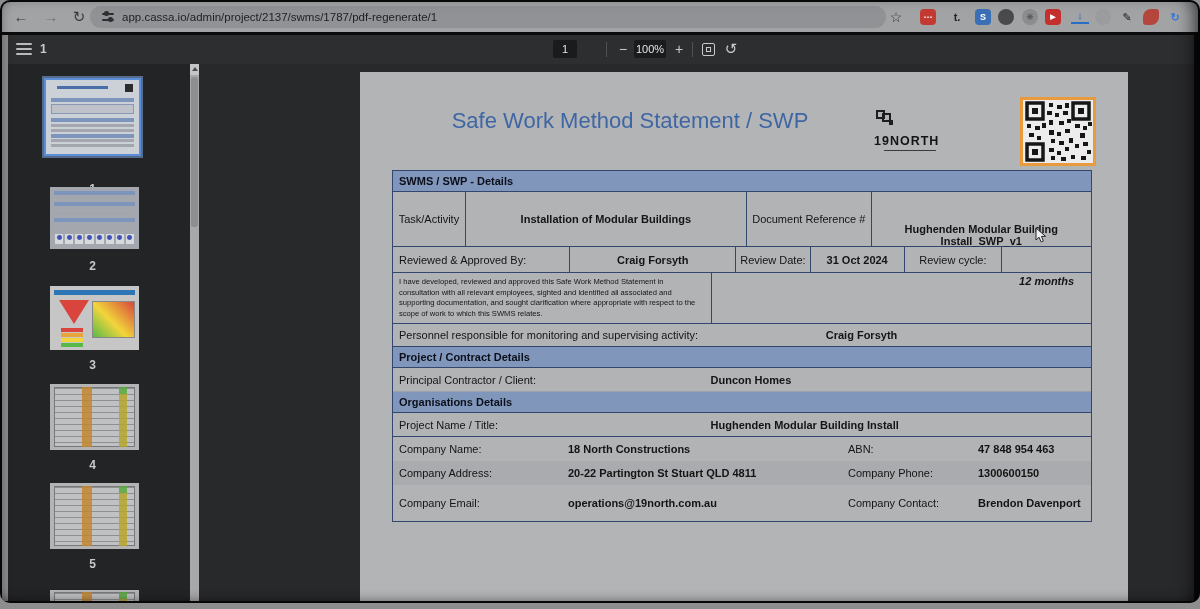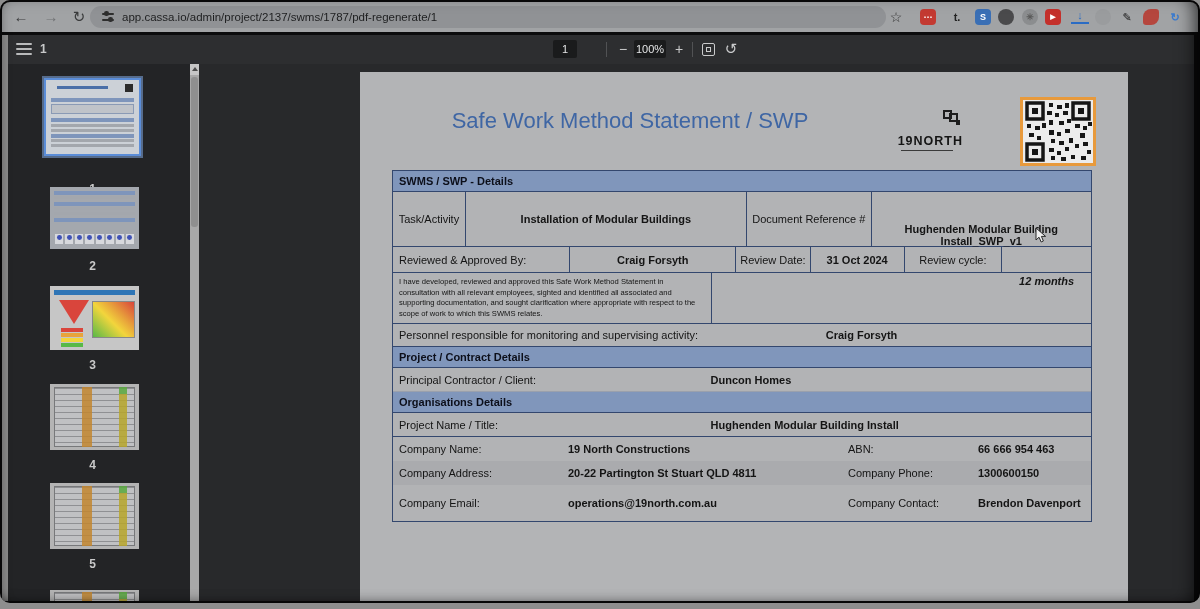--- a/index.html
+++ b/index.html
@@ -56,21 +56,21 @@
   .m-minirows i { display:block; width:22px; height:4px; margin-bottom:1px; }
   .m-matrix { position:absolute; right:5%; top:24%; width:48%; height:58%; background:linear-gradient(45deg,#58b947 0%,#f2d53c 45%,#e8a33b 65%,#d9453c 100%); border:1px solid #888; }
   .m-stripes { position:absolute; inset:4% 4% 4% 4%; background:repeating-linear-gradient(#8f9093 0 1px, #c0c1c3 1px 6px); border:1px solid #77787a; }
   .m-colA { position:absolute; left:36%; top:4%; bottom:4%; width:11%; background:#c2862f; opacity:.85; }
   .m-colB { position:absolute; left:78%; top:4%; bottom:4%; width:9%; background:#b7a62c; opacity:.85; }
   .m-colB i { position:absolute; left:0; right:0; top:0; height:12%; background:#5aa93f; display:block; }
 
   
   .page { position:absolute; left:352px; top:8px; width:768px; height:620px; background:#b3b4b6; }
   .doc-title { position:absolute; left:0; top:36px; width:540px; text-align:center; font-size:22px; color:#3f66a4; }
-  .logo { position:absolute; left:531px; top:38px; width:72px; text-align:right; }
+  .logo { position:absolute; left:514px; top:38px; width:72px; text-align:left; }
   .logo-mark { display:inline-block; position:relative; width:22px; height:19px; }
   .logo-mark i { position:absolute; border:2px solid #1d1d1d; }
   .logo-text { font-size:12.5px; font-weight:bold; letter-spacing:1px; color:#141414; margin-top:1px; }
   .logo-rule { margin:2px auto 0; width:52px; border-top:1px solid #3a3a3a; height:2px; }
   .qr-wrap { position:absolute; left:660px; top:25px; width:76px; height:69px; background:#ececec; border:3px solid #e89a3c; }
 
   .swms-table { position:absolute; left:32px; top:98px; width:700px; border:1.5px solid #33476e; background:#b2b3b5; font-size:11px; color:#141414; }
   .trow { display:flex; width:100%; border-bottom:1px solid #33476e; position:relative; }
   .trow:last-child { border-bottom:none;text-align:right; }
   .sec-hdr { background:#8096bb; font-weight:bold; font-size:11px; color:#0c0f1a; padding:4px 6px; height:21px; }
@@ -369,23 +369,23 @@
         </div>
         <div class="trow sec-hdr">Organisations Details</div>
 
         <div class="trow" style="height:24px;">
           <div class="lab">Project Name / Title:</div>
           <div class="posval" style="left:45.5%;">Hughenden Modular Building Install</div>
         </div>
 
         <div class="trow" style="height:24px;border-bottom:none;">
           <div class="lab" style="width:175px;">Company Name:</div>
-          <div class="posval" style="left:175px;">19 North Constructions</div>
+          <div class="posval" style="left:175px;">18 North Constructions</div>
           <div class="posval" style="left:455px;font-weight:normal;">ABN:</div>
-          <div class="posval" style="left:585px;">66 666 954 463</div>
+          <div class="posval" style="left:585px;">47 848 954 463</div>
         </div>
         <div class="trow altrow" style="height:24px;border-bottom:none;">
           <div class="lab" style="width:175px;">Company Address:</div>
           <div class="posval" style="left:175px;">20-22 Partington St Stuart QLD 4811</div>
           <div class="posval" style="left:455px;font-weight:normal;">Company Phone:</div>
           <div class="posval" style="left:585px;">1300600150</div>
         </div>
         <div class="trow" style="height:36px;border-bottom:none;">
           <div class="lab" style="width:175px;">Company Email:</div>
           <div class="posval" style="left:175px;">operations@19north.com.au</div>

